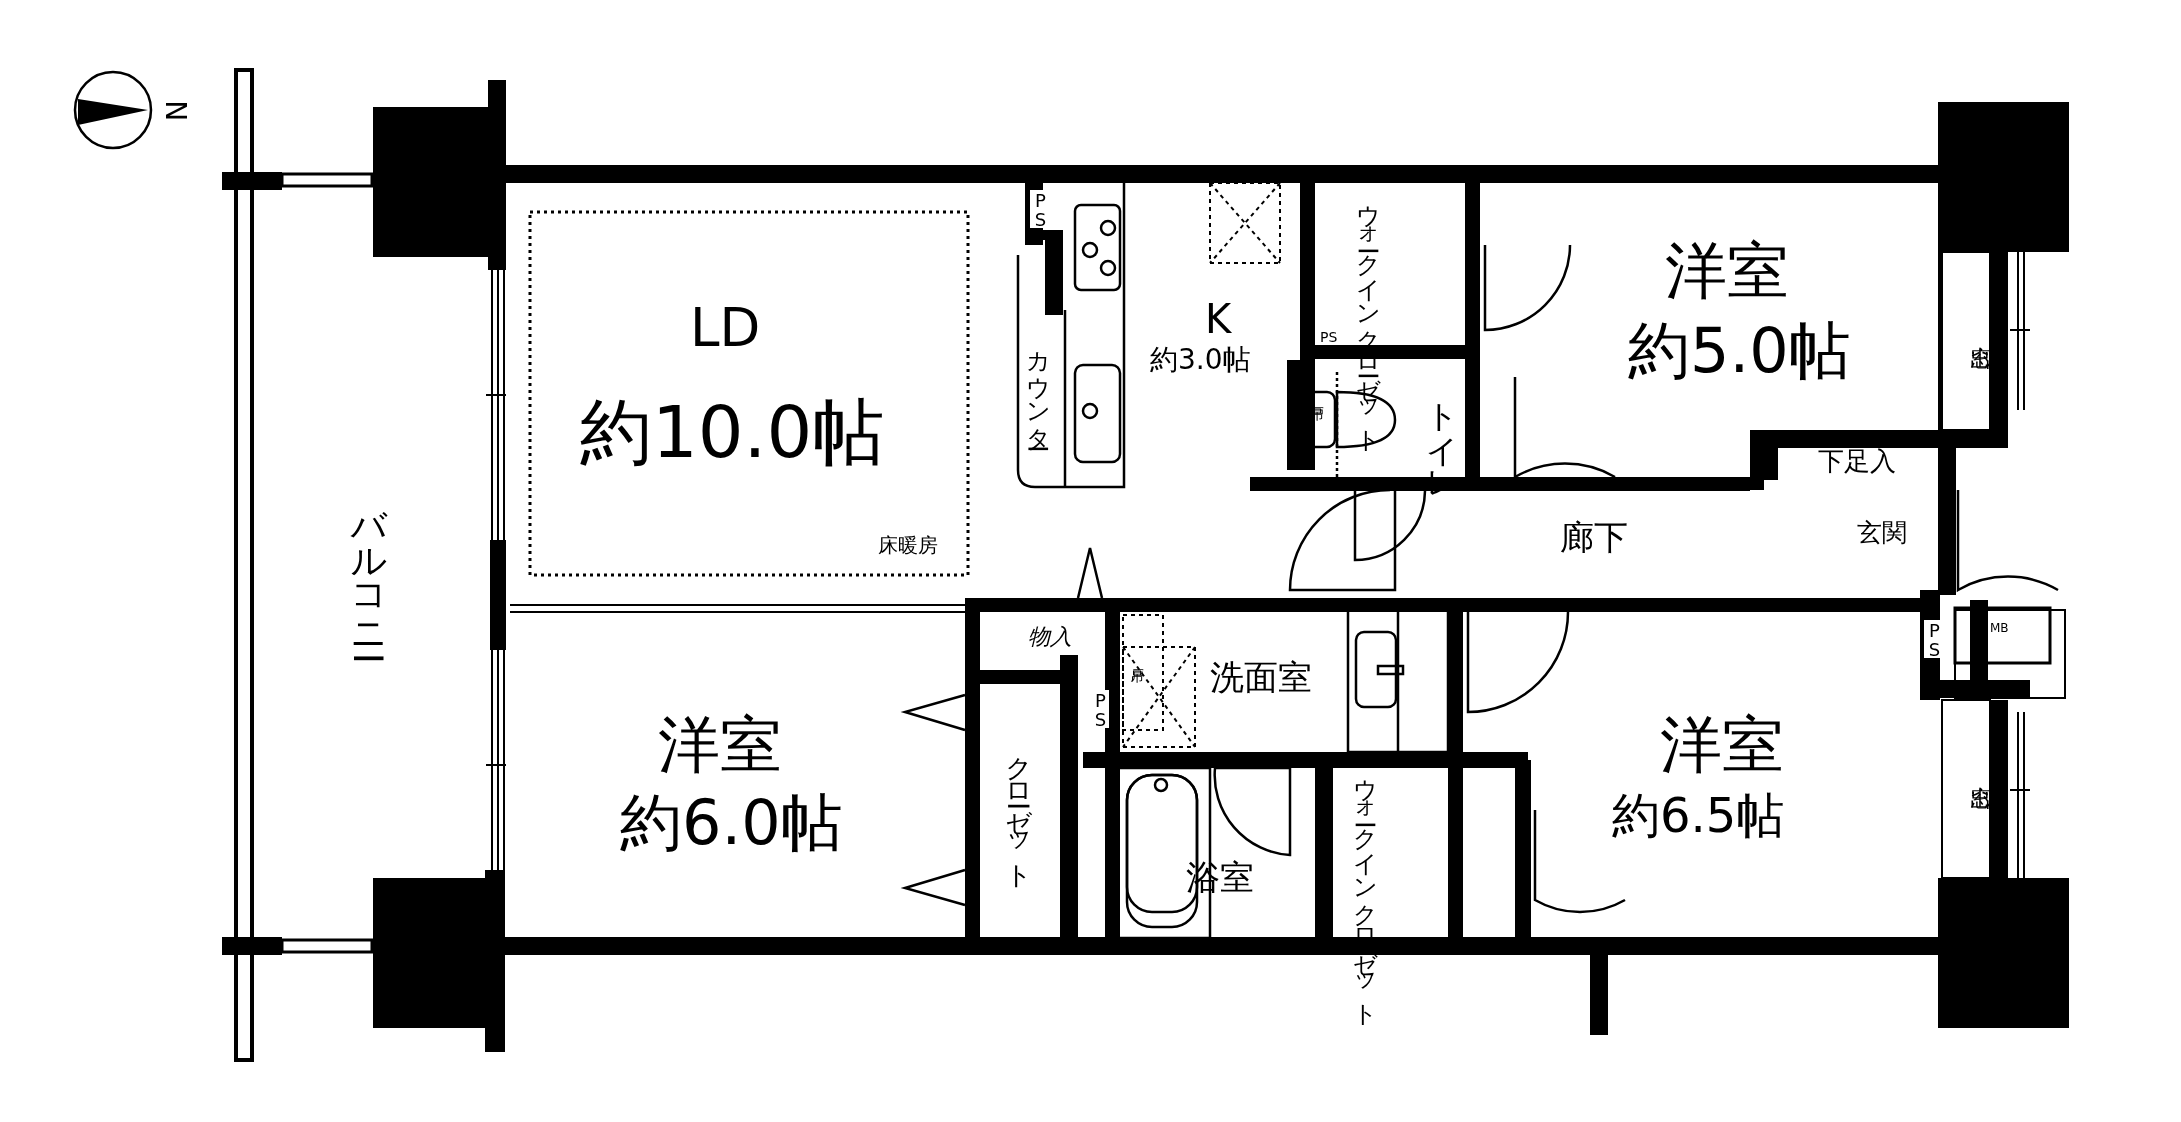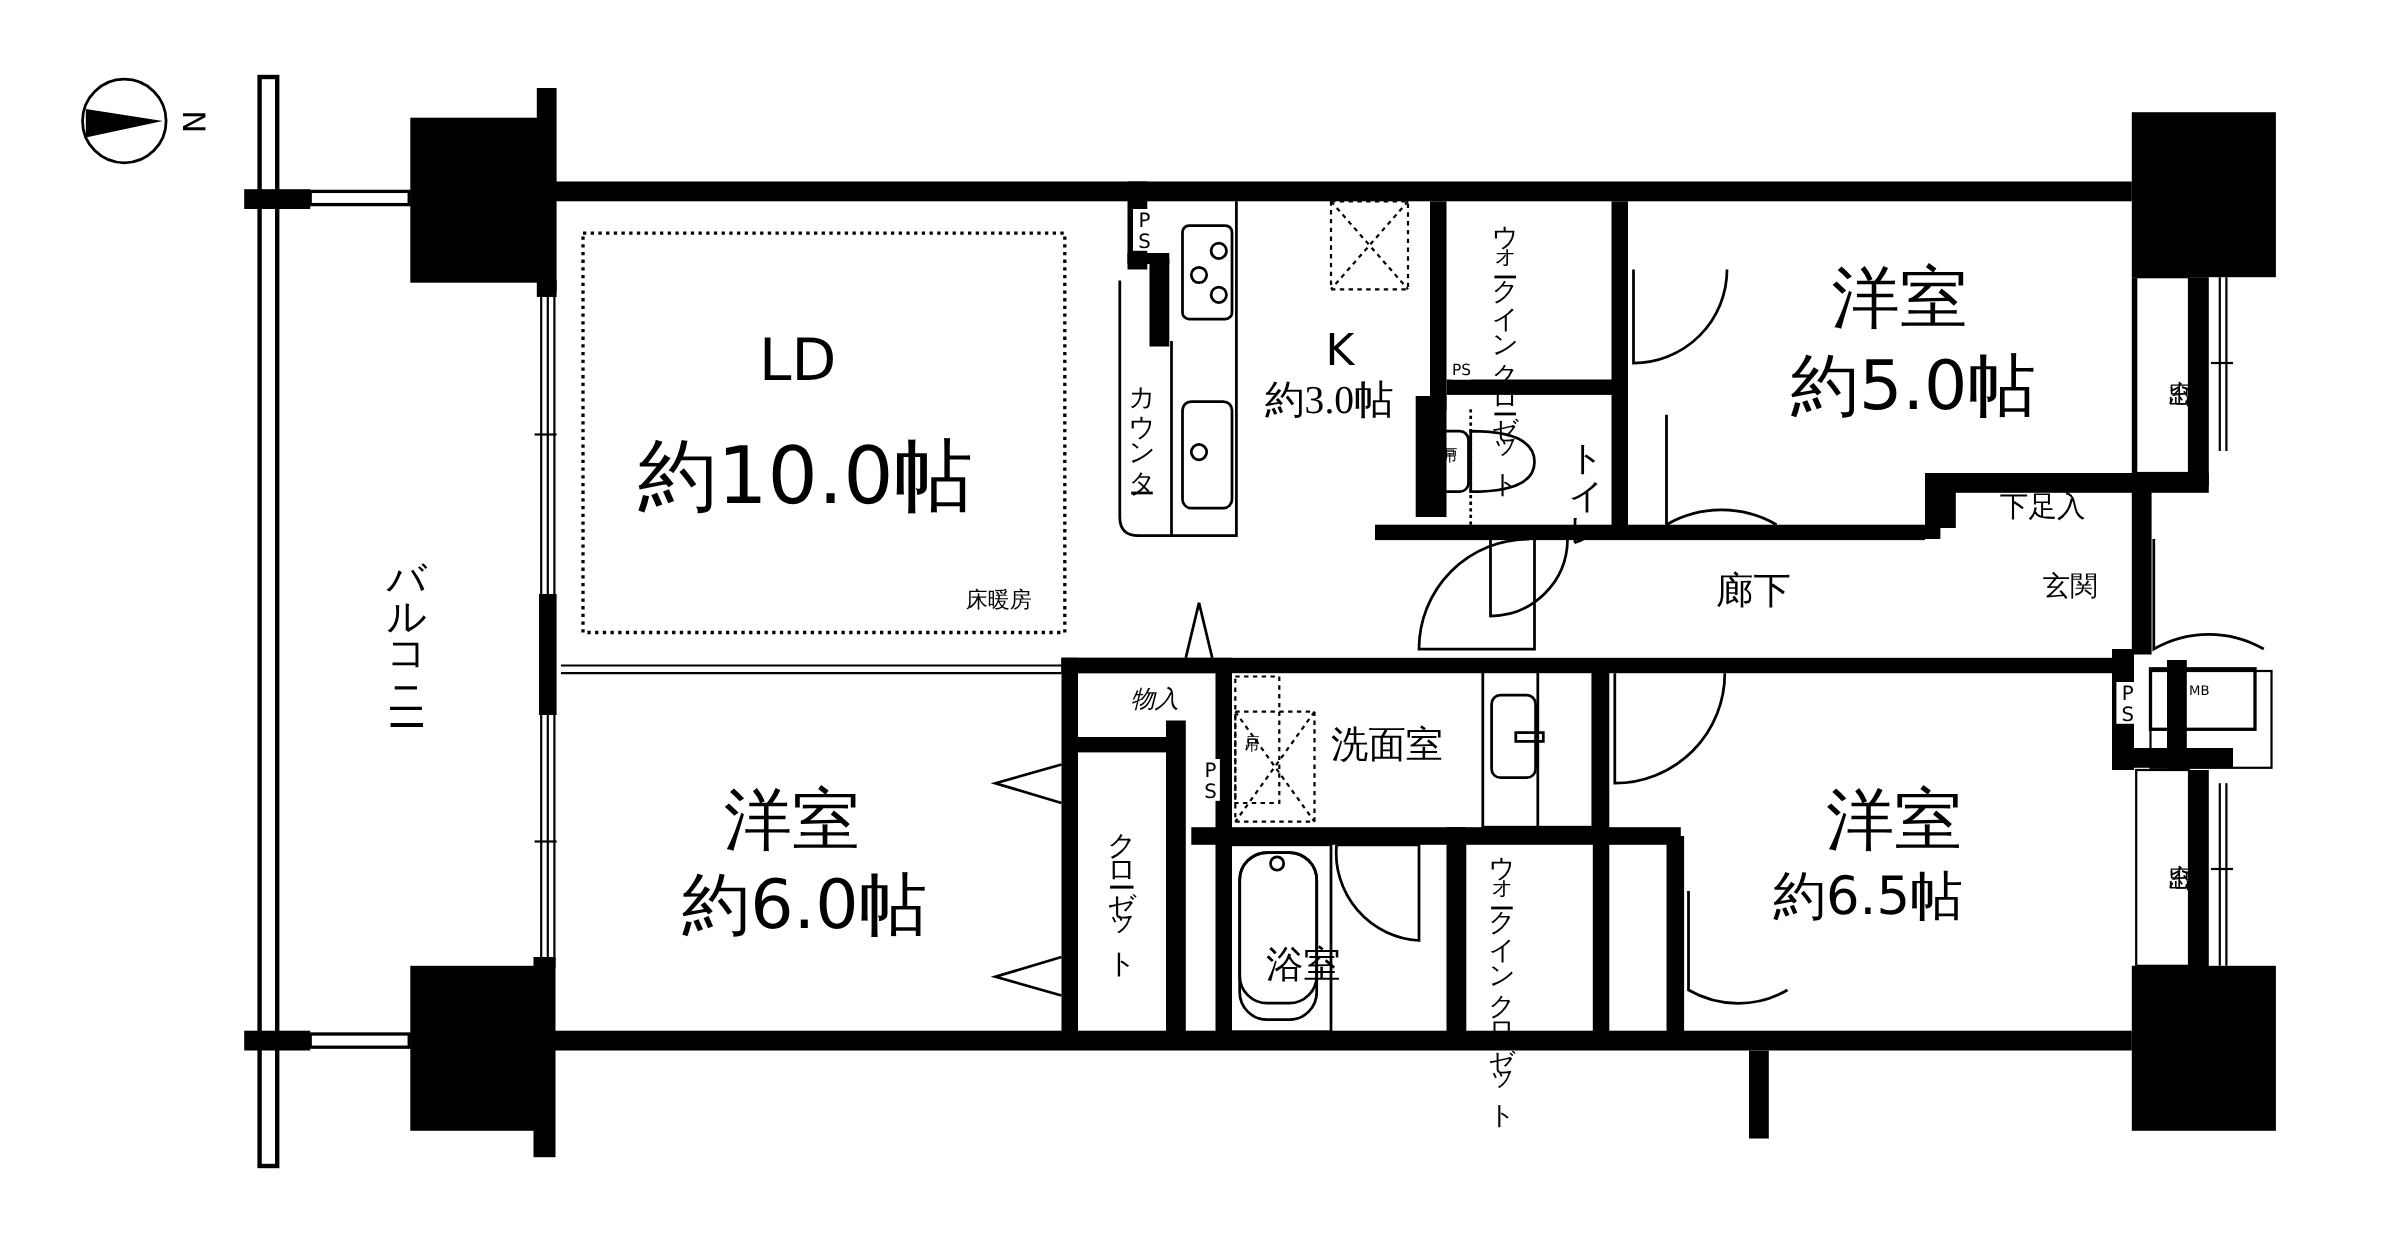--- a/index.html
+++ b/index.html
@@ -187,21 +187,21 @@
 </svg>
 
 <div class="lbl mid" style="left:165px;top:96px;font-size:28px;transform:rotate(90deg);">N</div>
 <div class="lbl mid vert" style="left:350px;top:485px;font-size:36px;">バルコニー</div>
 
 <div class="lbl huge" style="left:690px;top:300px;font-size:53px;">LD</div>
 <div class="lbl huge" style="left:580px;top:395px;font-size:72px;">約10.0帖</div>
 <div class="lbl xs" style="left:878px;top:535px;font-size:20px;">床暖房</div>
 
 <div class="lbl mid" style="left:1205px;top:298px;font-size:40px;">K</div>
-<div class="lbl mid" style="left:1150px;top:345px;font-size:36px;font-family:Liberation Serif, serif;">約3.0帖</div>
+<div class="lbl mid" style="left:1150px;top:345px;font-size:28px;">約3.0帖</div>
 <div class="lbl sm vert" style="left:1025px;top:335px;font-size:24px;">カウンター</div>
 <div class="lbl xs vert" style="left:1030px;top:190px;font-size:18px;background:#fff;">PS</div>
 <div class="lbl xs" style="left:1320px;top:330px;font-size:14px;background:#fff;">PS</div>
 
 <div class="lbl sm vert" style="left:1355px;top:188px;font-size:24px;height:160px;line-height:1.1;">ウォークインクローゼット</div>
 <div class="lbl mid vert" style="left:1425px;top:380px;font-size:32px;">トイレ</div>
 <div class="lbl xs vert" style="left:1310px;top:398px;font-size:14px;">吊戸</div>
 
 <div class="lbl big" style="left:1665px;top:238px;font-size:62px;">洋室</div>
 <div class="lbl big" style="left:1628px;top:318px;font-size:62px;">約5.0帖</div>
@@ -212,20 +212,20 @@
 <div class="lbl sm" style="left:1818px;top:448px;font-size:26px;">下足入</div>
 
 <div class="lbl sm" style="left:1028px;top:625px;font-size:22px;font-style:italic;">物入</div>
 <div class="lbl xs vert" style="left:1090px;top:690px;font-size:18px;background:#fff;">PS</div>
 <div class="lbl big" style="left:658px;top:712px;font-size:62px;">洋室</div>
 <div class="lbl big" style="left:620px;top:790px;font-size:62px;">約6.0帖</div>
 <div class="lbl sm vert" style="left:1005px;top:738px;font-size:26px;">クローゼット</div>
 
 <div class="lbl mid" style="left:1210px;top:660px;font-size:34px;">洗面室</div>
 <div class="lbl xs vert" style="left:1130px;top:660px;font-size:14px;">吊戸</div>
-<div class="lbl mid" style="left:1151px;top:860px;font-size:34px;">浴室</div>
+<div class="lbl mid" style="left:1186px;top:860px;font-size:34px;">浴室</div>
 <div class="lbl sm vert" style="left:1352px;top:762px;font-size:24px;height:160px;line-height:1.1;">ウォークインクローゼット</div>
 
 <div class="lbl big" style="left:1660px;top:712px;font-size:62px;">洋室</div>
 <div class="lbl big" style="left:1612px;top:790px;font-size:48px;">約6.5帖</div>
 <div class="lbl xs vert" style="left:1924px;top:620px;font-size:18px;background:#fff;">PS</div>
 <div class="lbl xs" style="left:1990px;top:622px;font-size:12px;">MB</div>
 <div class="lbl sm vert" style="left:1970px;top:770px;font-size:22px;">出窓</div>
 
 </body></html>

